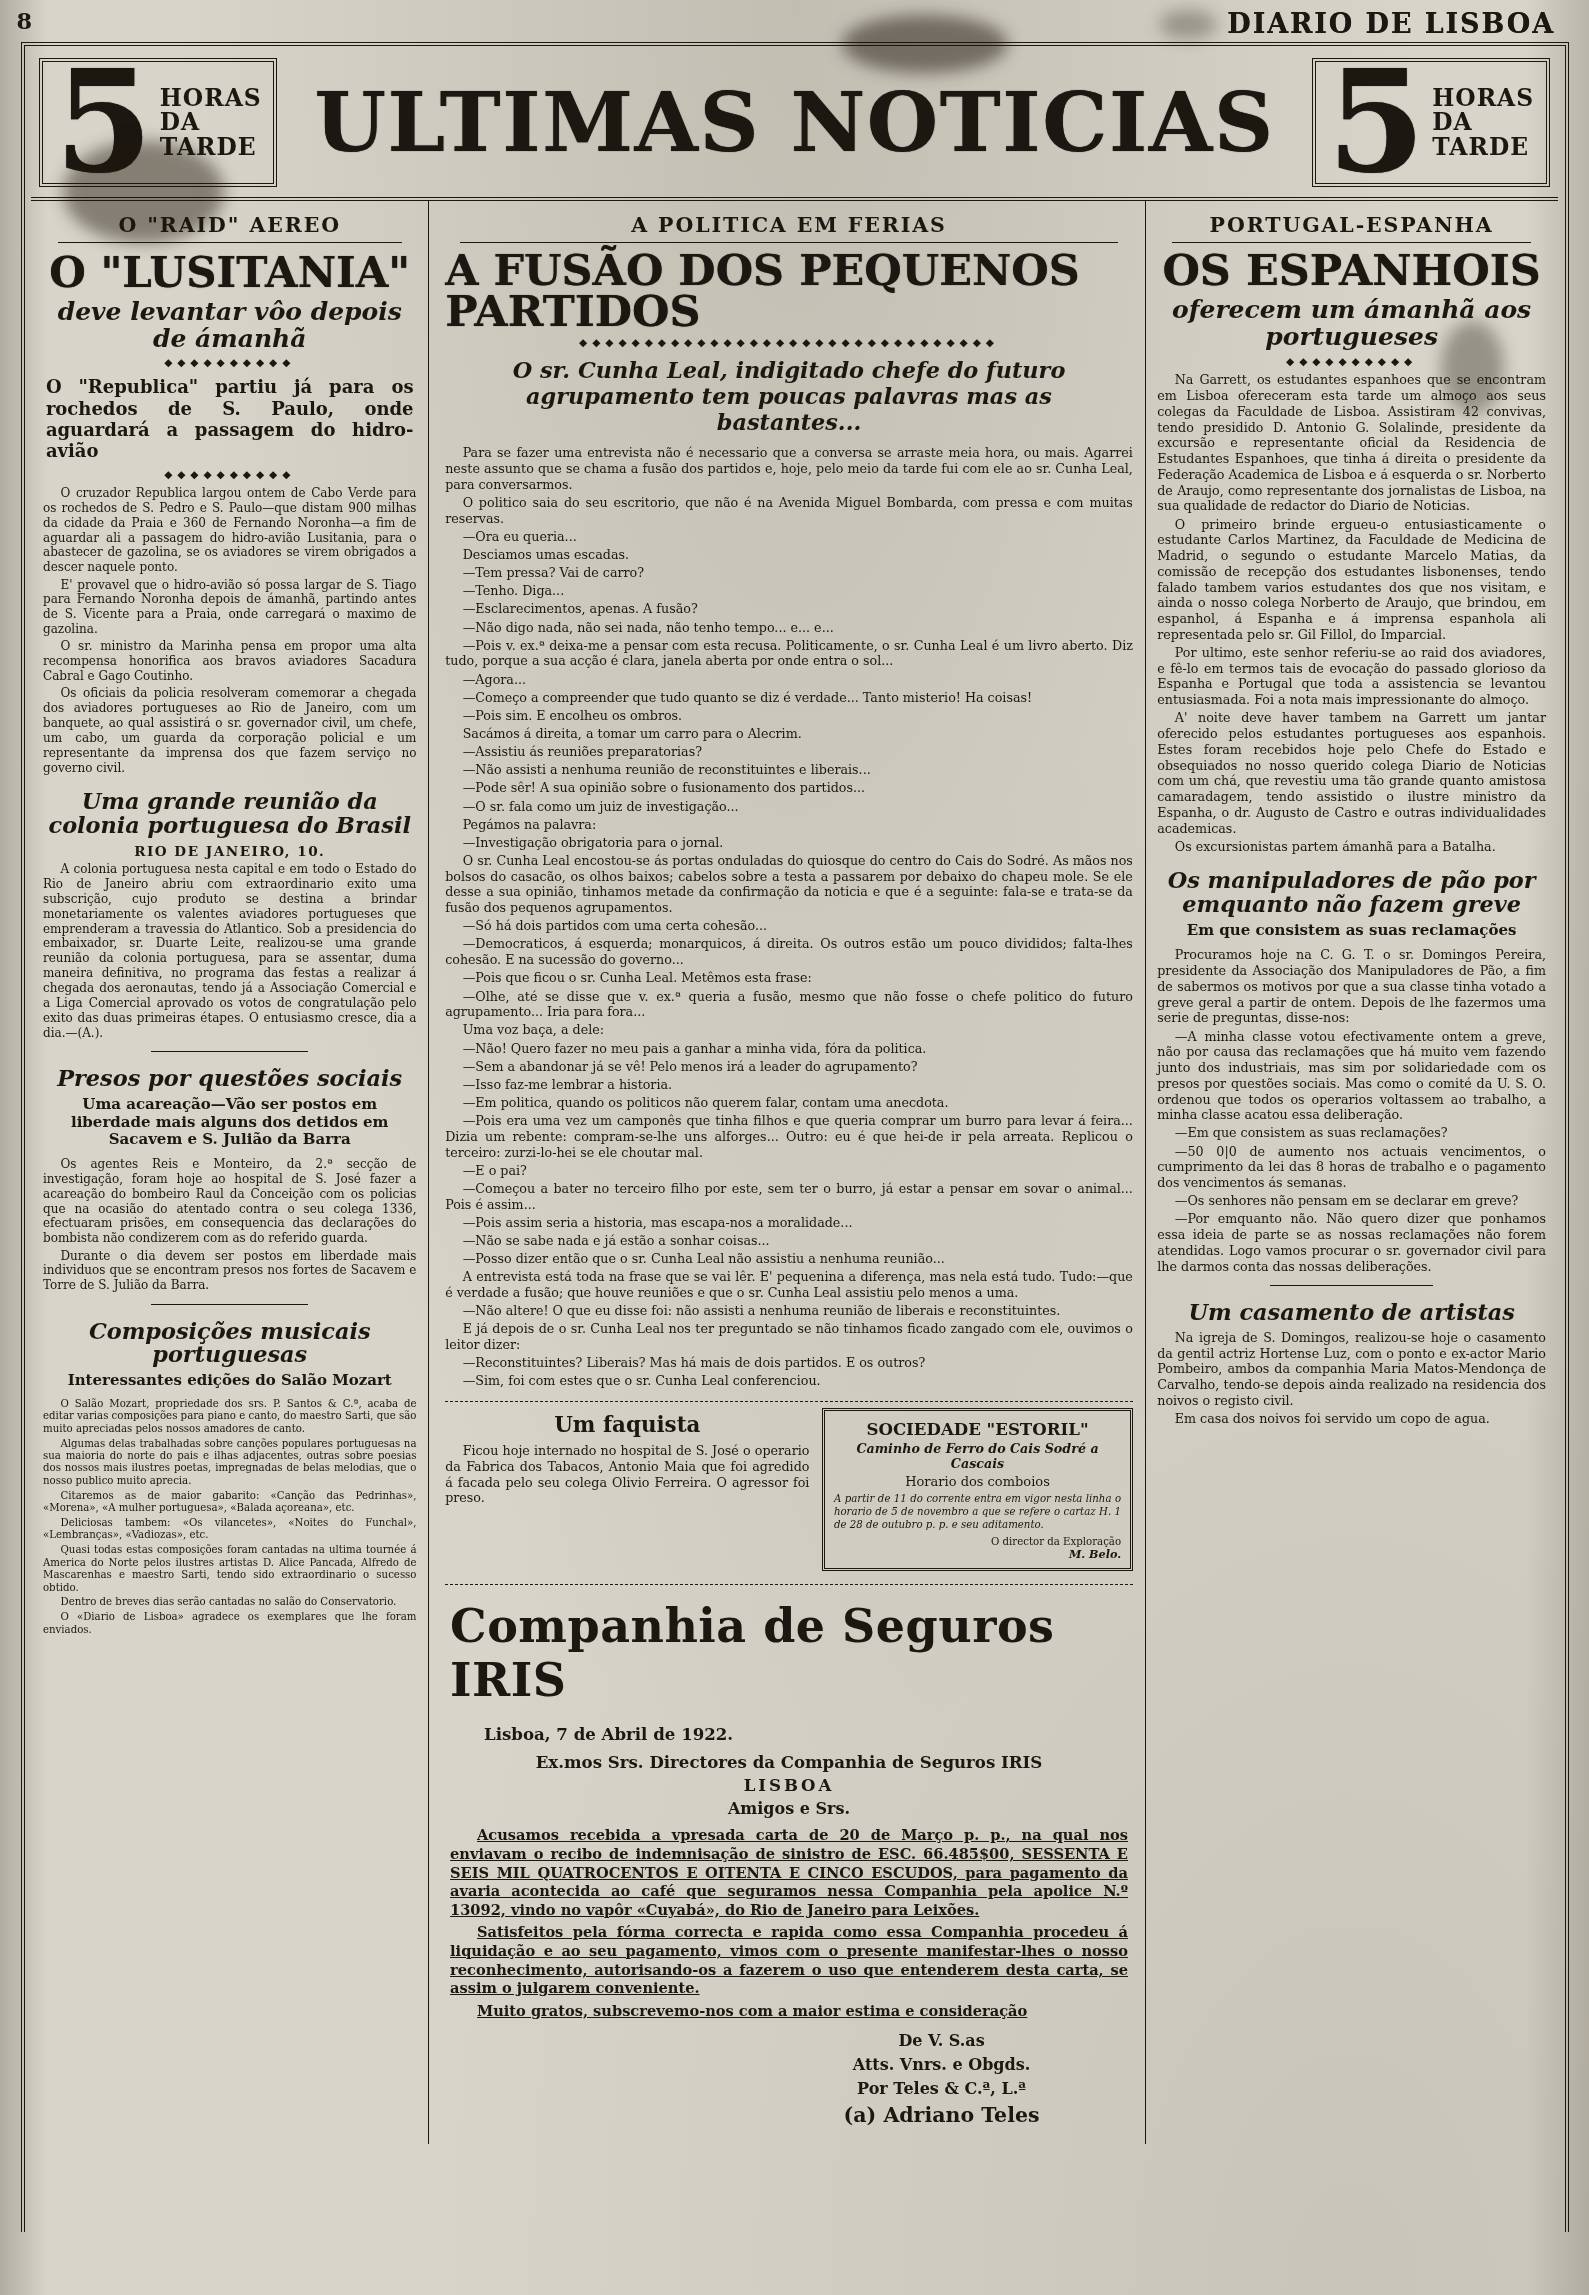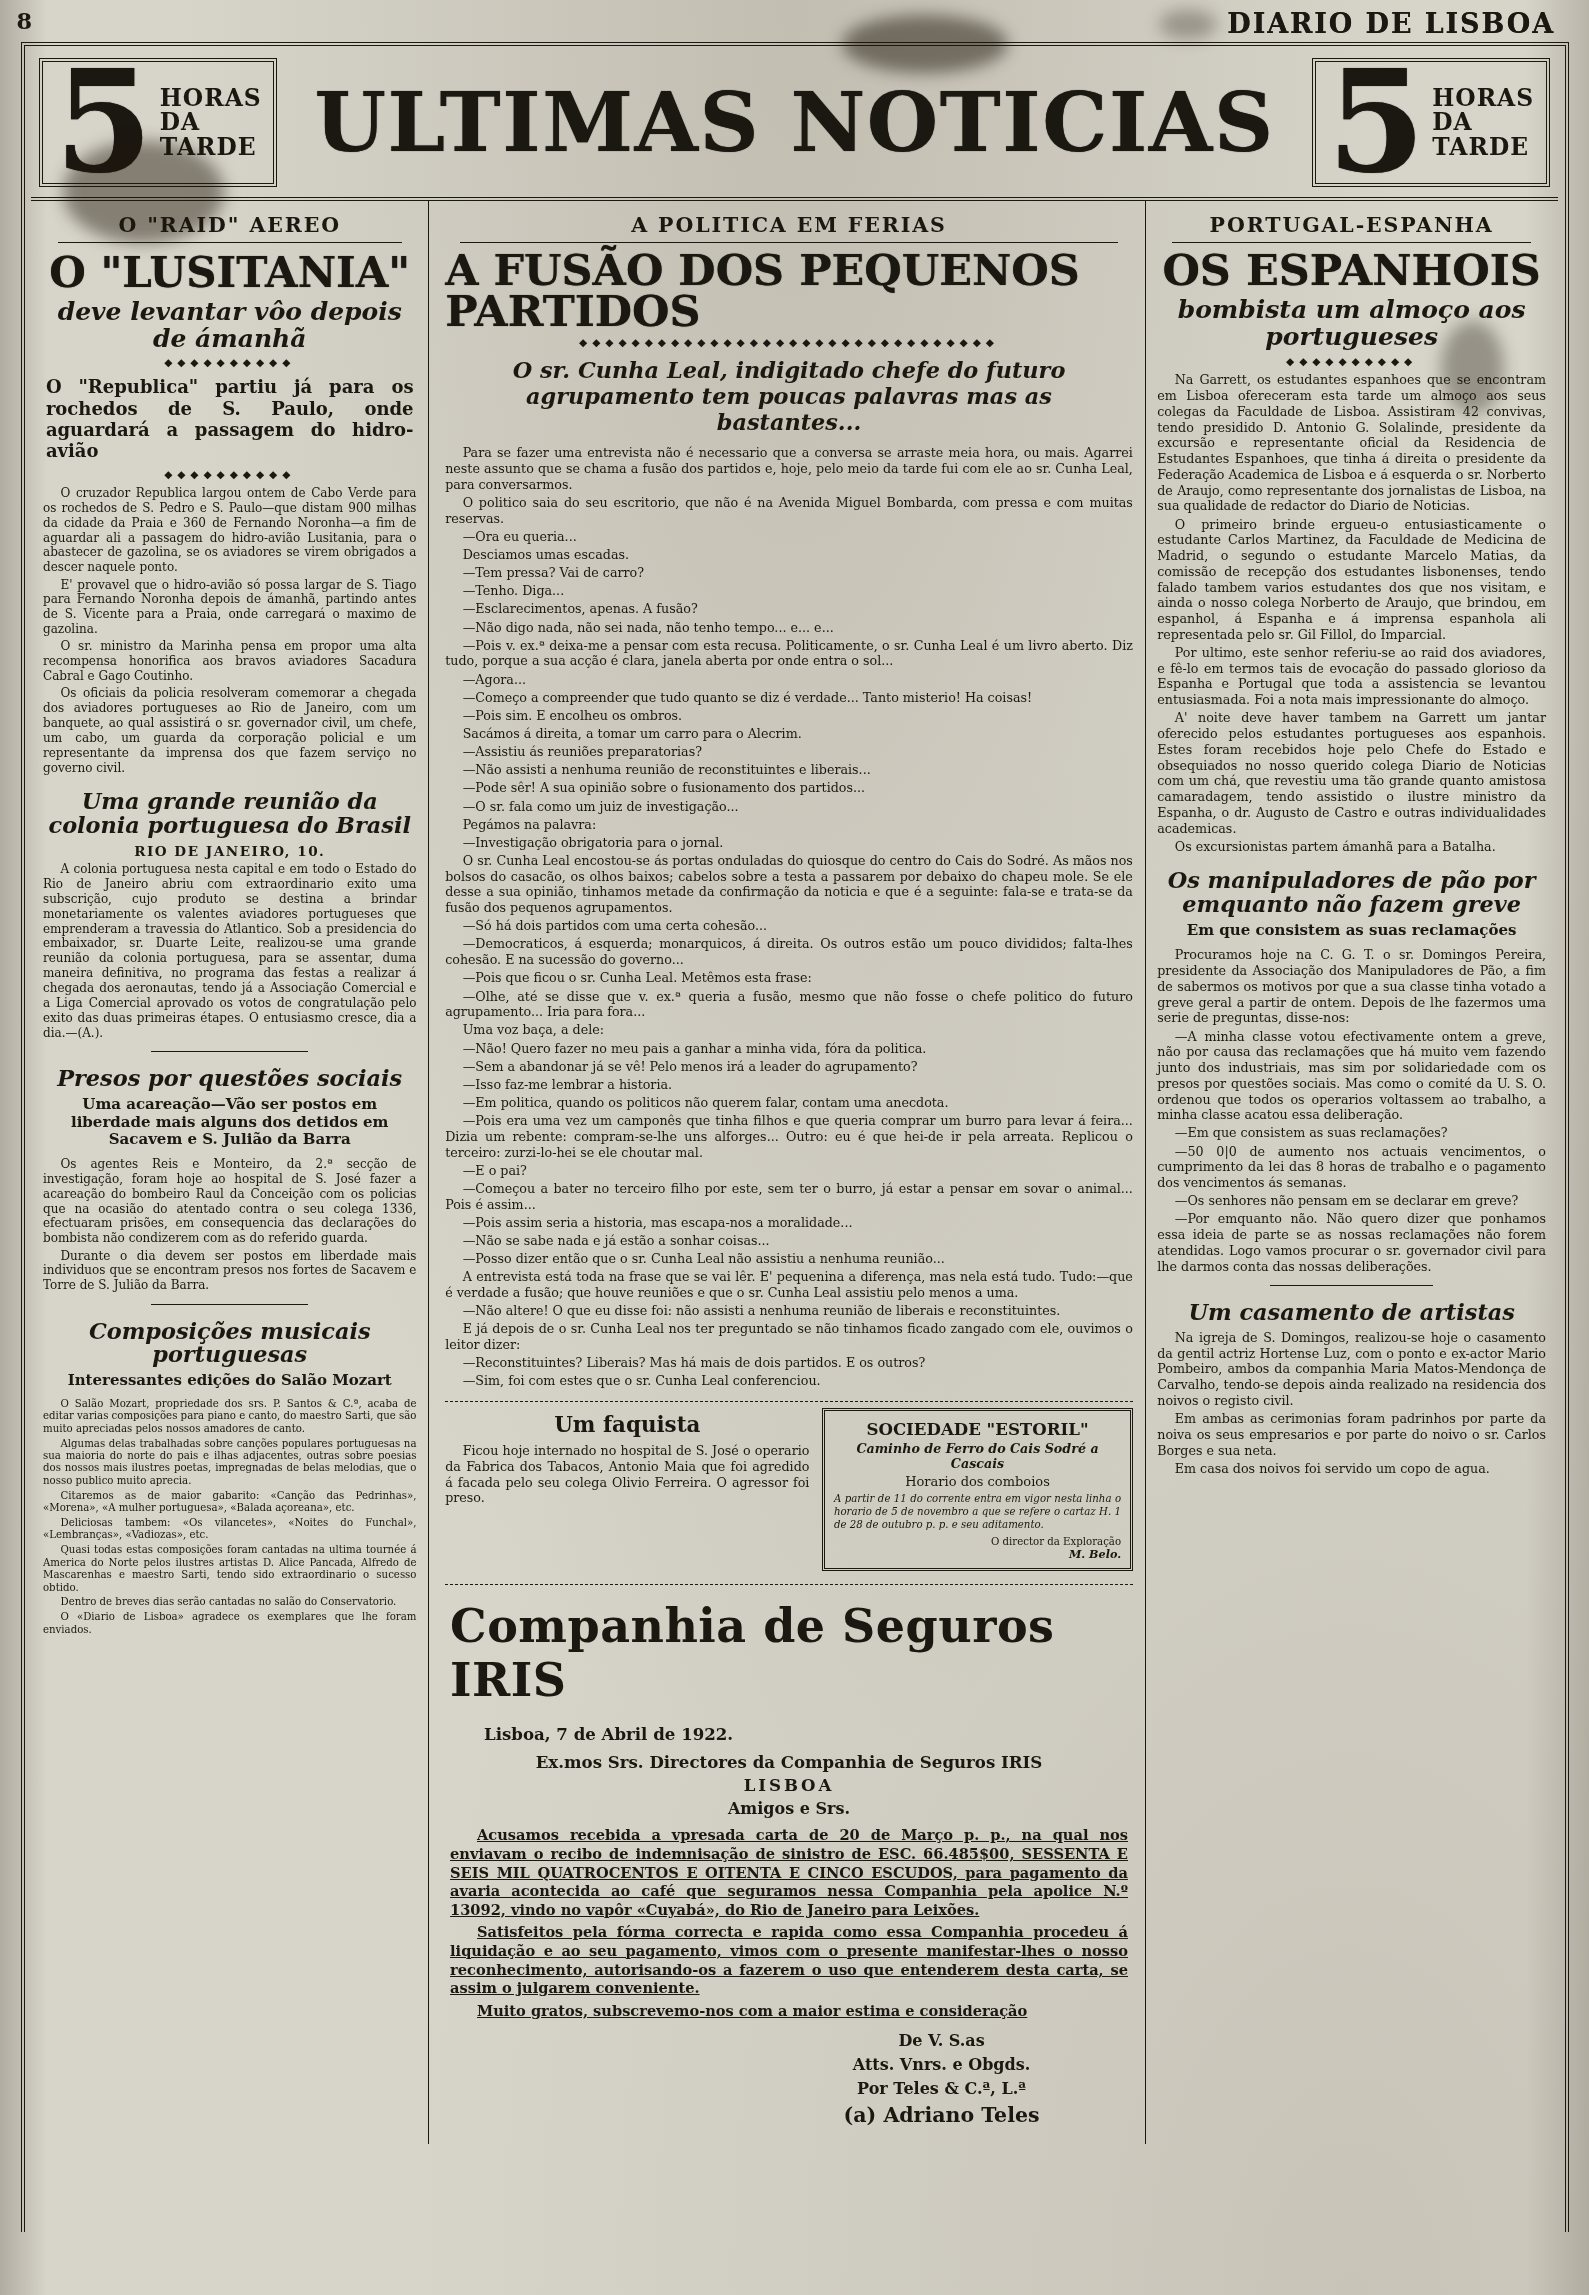--- a/index.html
+++ b/index.html
@@ -233,21 +233,21 @@
           <div>Atts. Vnrs. e Obgds.</div>
           <div>Por Teles &amp; C.ª, L.ª</div>
         </div>
         <div class="iris-sign">(a) Adriano Teles</div>
       </div>
     </section>
 
     <section class="col col-right">
       <div class="kicker">PORTUGAL-ESPANHA</div>
       <h2 class="h-right">OS ESPANHOIS</h2>
-      <div class="gothic-sub">bombista um almoço aos portugueses</div>
+      <div class="gothic-sub">oferecem um ámanhã aos portugueses</div>
       <div class="orn">◆◆◆◆◆◆◆◆◆◆</div>
       <div class="bt">
           <p>Na Garrett, os estudantes espanhoes que se encontram em Lisboa ofereceram esta tarde um almoço aos seus colegas da Faculdade de Lisboa. Assistiram 42 convivas, tendo presidido D. Antonio G. Solalinde, presidente da excursão e representante oficial da Residencia de Estudantes Espanhoes, que tinha á direita o presidente da Federação Academica de Lisboa e á esquerda o sr. Norberto de Araujo, como representante dos jornalistas de Lisboa, na sua qualidade de redactor do Diario de Noticias.</p>
           <p>O primeiro brinde ergueu-o entusiasticamente o estudante Carlos Martinez, da Faculdade de Medicina de Madrid, o segundo o estudante Marcelo Matias, da comissão de recepção dos estudantes lisbonenses, tendo falado tambem varios estudantes dos que nos visitam, e ainda o nosso colega Norberto de Araujo, que brindou, em espanhol, á Espanha e á imprensa espanhola ali representada pelo sr. Gil Fillol, do Imparcial.</p>
           <p>Por ultimo, este senhor referiu-se ao raid dos aviadores, e fê-lo em termos tais de evocação do passado glorioso da Espanha e Portugal que toda a assistencia se levantou entusiasmada. Foi a nota mais impressionante do almoço.</p>
           <p>A' noite deve haver tambem na Garrett um jantar oferecido pelos estudantes portugueses aos espanhois. Estes foram recebidos hoje pelo Chefe do Estado e obsequiados no nosso querido colega Diario de Noticias com um chá, que revestiu uma tão grande quanto amistosa camaradagem, tendo assistido o ilustre ministro da Espanha, o dr. Augusto de Castro e outras individualidades academicas.</p>
           <p>Os excursionistas partem ámanhã para a Batalha.</p>
         </div>
 
       <h3 class="sec-title">Os manipuladores de pão por emquanto não fazem greve</h3>
@@ -259,21 +259,20 @@
           <p>—50 0|0 de aumento nos actuais vencimentos, o cumprimento da lei das 8 horas de trabalho e o pagamento dos vencimentos ás semanas.</p>
           <p>—Os senhores não pensam em se declarar em greve?</p>
           <p>—Por emquanto não. Não quero dizer que ponhamos essa ideia de parte se as nossas reclamações não forem atendidas. Logo vamos procurar o sr. governador civil para lhe darmos conta das nossas deliberações.</p>
         </div>
 
       <hr class="rule-short">
 
       <h3 class="sec-title">Um casamento de artistas</h3>
       <div class="bt">
           <p>Na igreja de S. Domingos, realizou-se hoje o casamento da gentil actriz Hortense Luz, com o ponto e ex-actor Mario Pombeiro, ambos da companhia Maria Matos-Mendonça de Carvalho, tendo-se depois ainda realizado na residencia dos noivos o registo civil.</p>
-          <p>Em ambas as cerimonias foram padrinhos por parte da noiva os seus empresarios e por parte do noivo o sr. Carlos Borges e sua neta.</p>
           <p>Em casa dos noivos foi servido um copo de agua.</p>
         </div>
     </section>
 
   </div>
 </div>
 
 <div class="smudge s1"></div>
 <div class="smudge s2"></div>
 <div class="smudge s3"></div>

